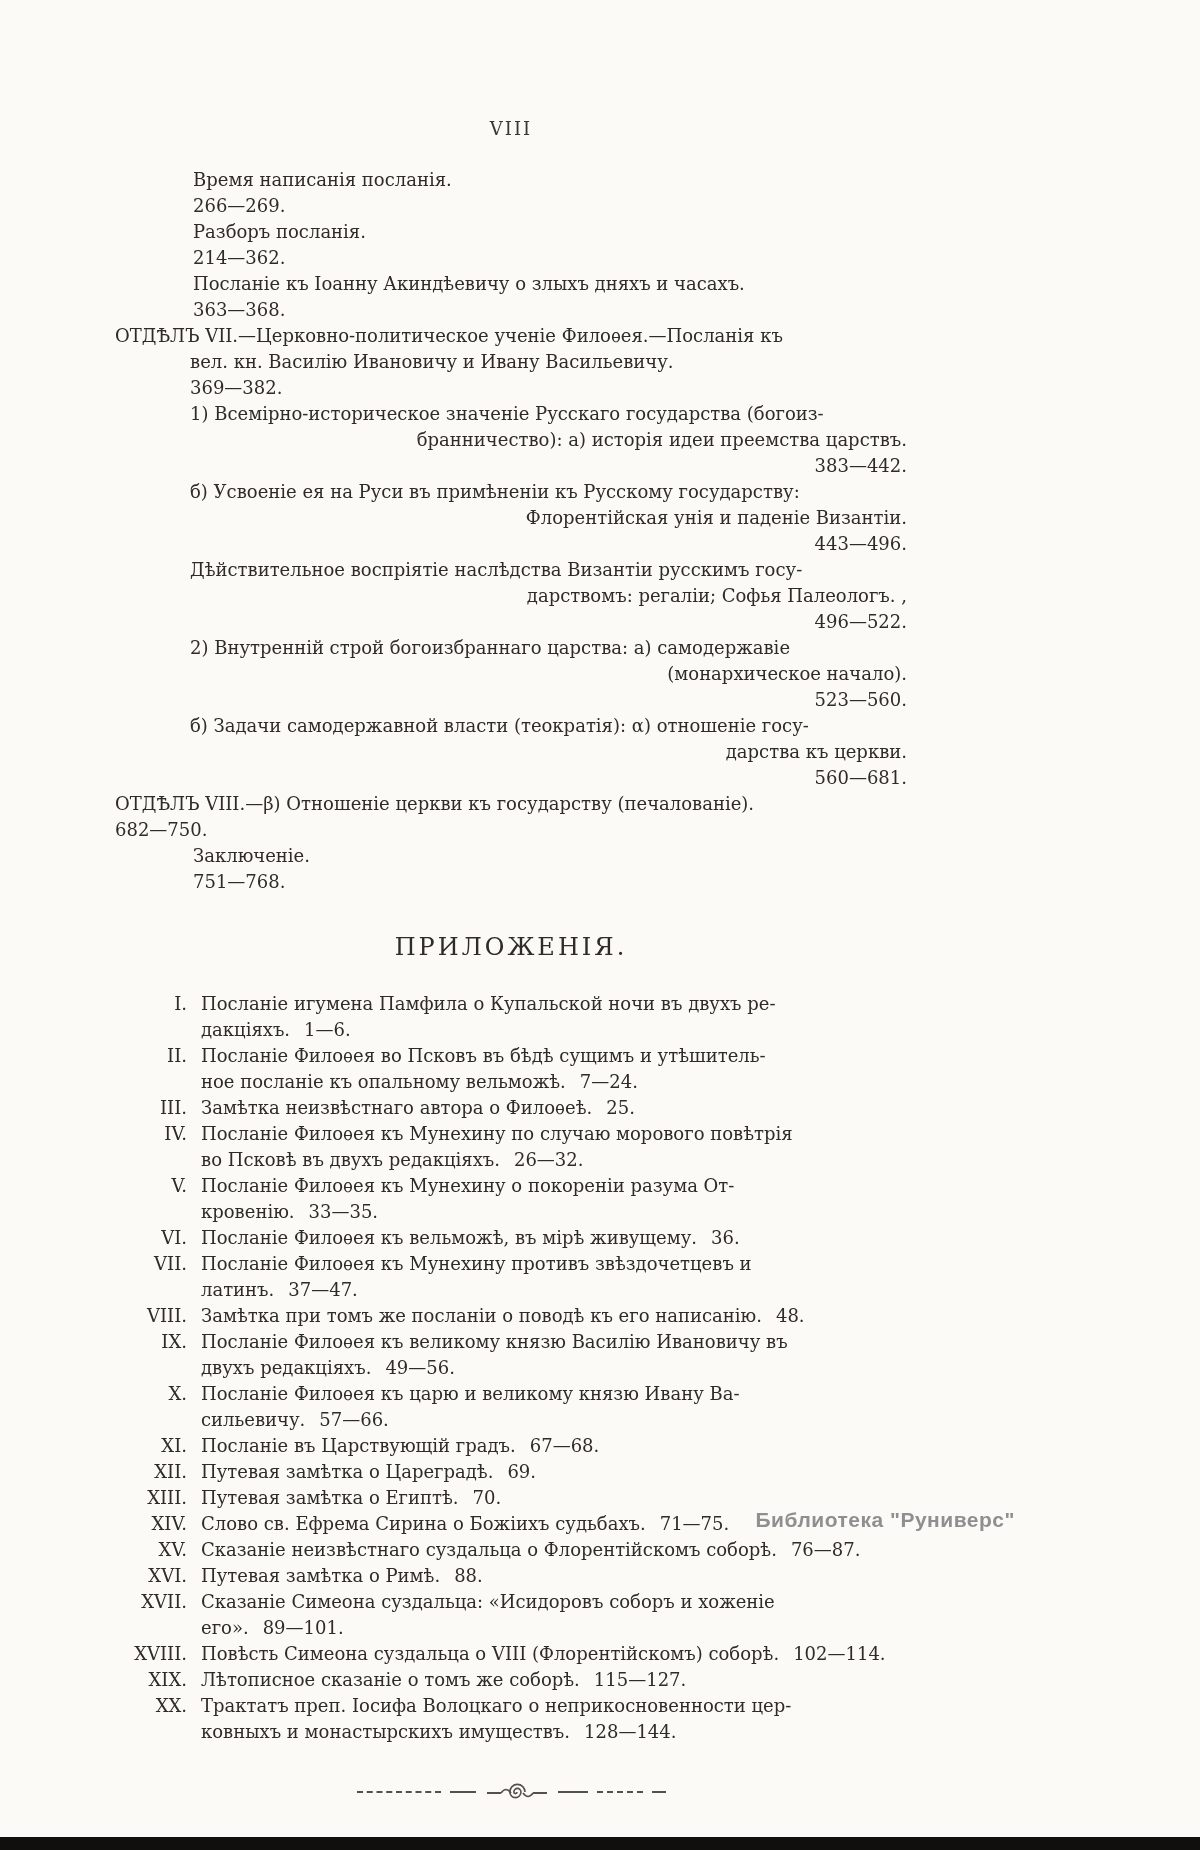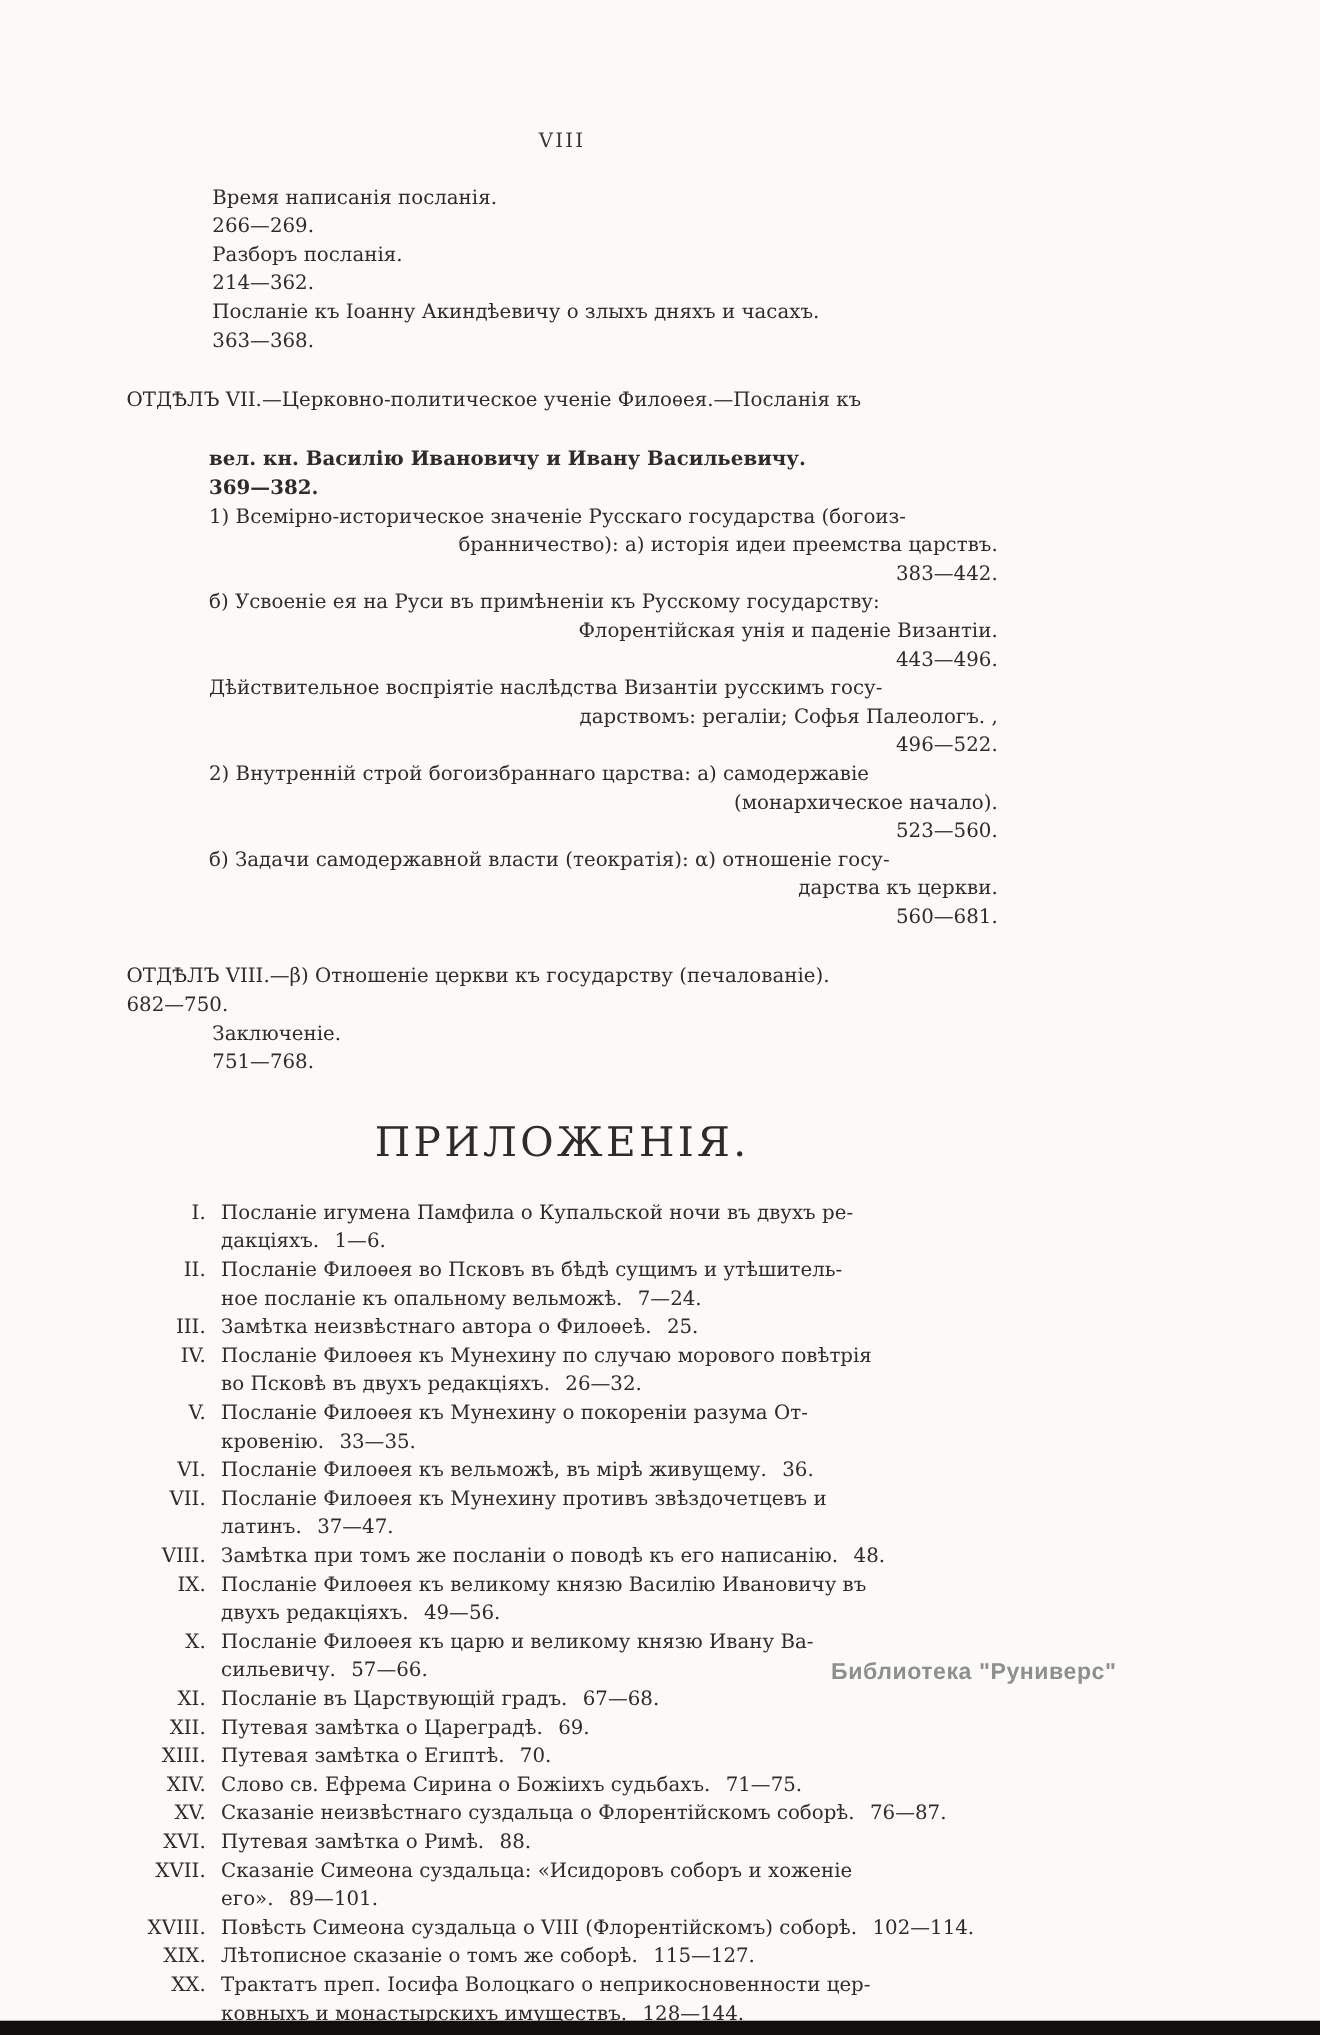--- a/index.html
+++ b/index.html
@@ -35,29 +35,29 @@
     margin: 0 4px 0 10px;
     background-image: radial-gradient(circle, #45413c 1.5px, rgba(0,0,0,0) 1.9px);
     background-size: 30px 4px;
     background-repeat: repeat-x;
     background-position: left 4px bottom 7px;
   }
   .pages { flex: 0 0 auto; white-space: nowrap; }
 
   
   .entry.plain .line   { padding-left: 78px; }
-  .entry.section .line { padding-left: 0; margin-top: 28px; }
-  .entry.section .line.cont { padding-left: 75px; font-weight: bold; }
+  .entry.section .line { padding-left: 0; }
+  .entry.section .line.cont { padding-left: 75px; }
   .entry.sub .line     { padding-left: 75px; }
   .entry.sub .line.cont { padding-left: 112px; align-items: flex-end; }
 
   
   .appendix-heading {
     text-align: center;
-    font-size: 37px;
+    font-size: 24px;
     letter-spacing: 3px;
     margin-top: 38px;
     margin-bottom: 30px;
     color: #2e2b28;
   }
   .appendix { font-size: 18px; }
   .a-entry { display: flex; }
   .a-entry .numeral {
     flex: 0 0 86px;
     width: 86px;

